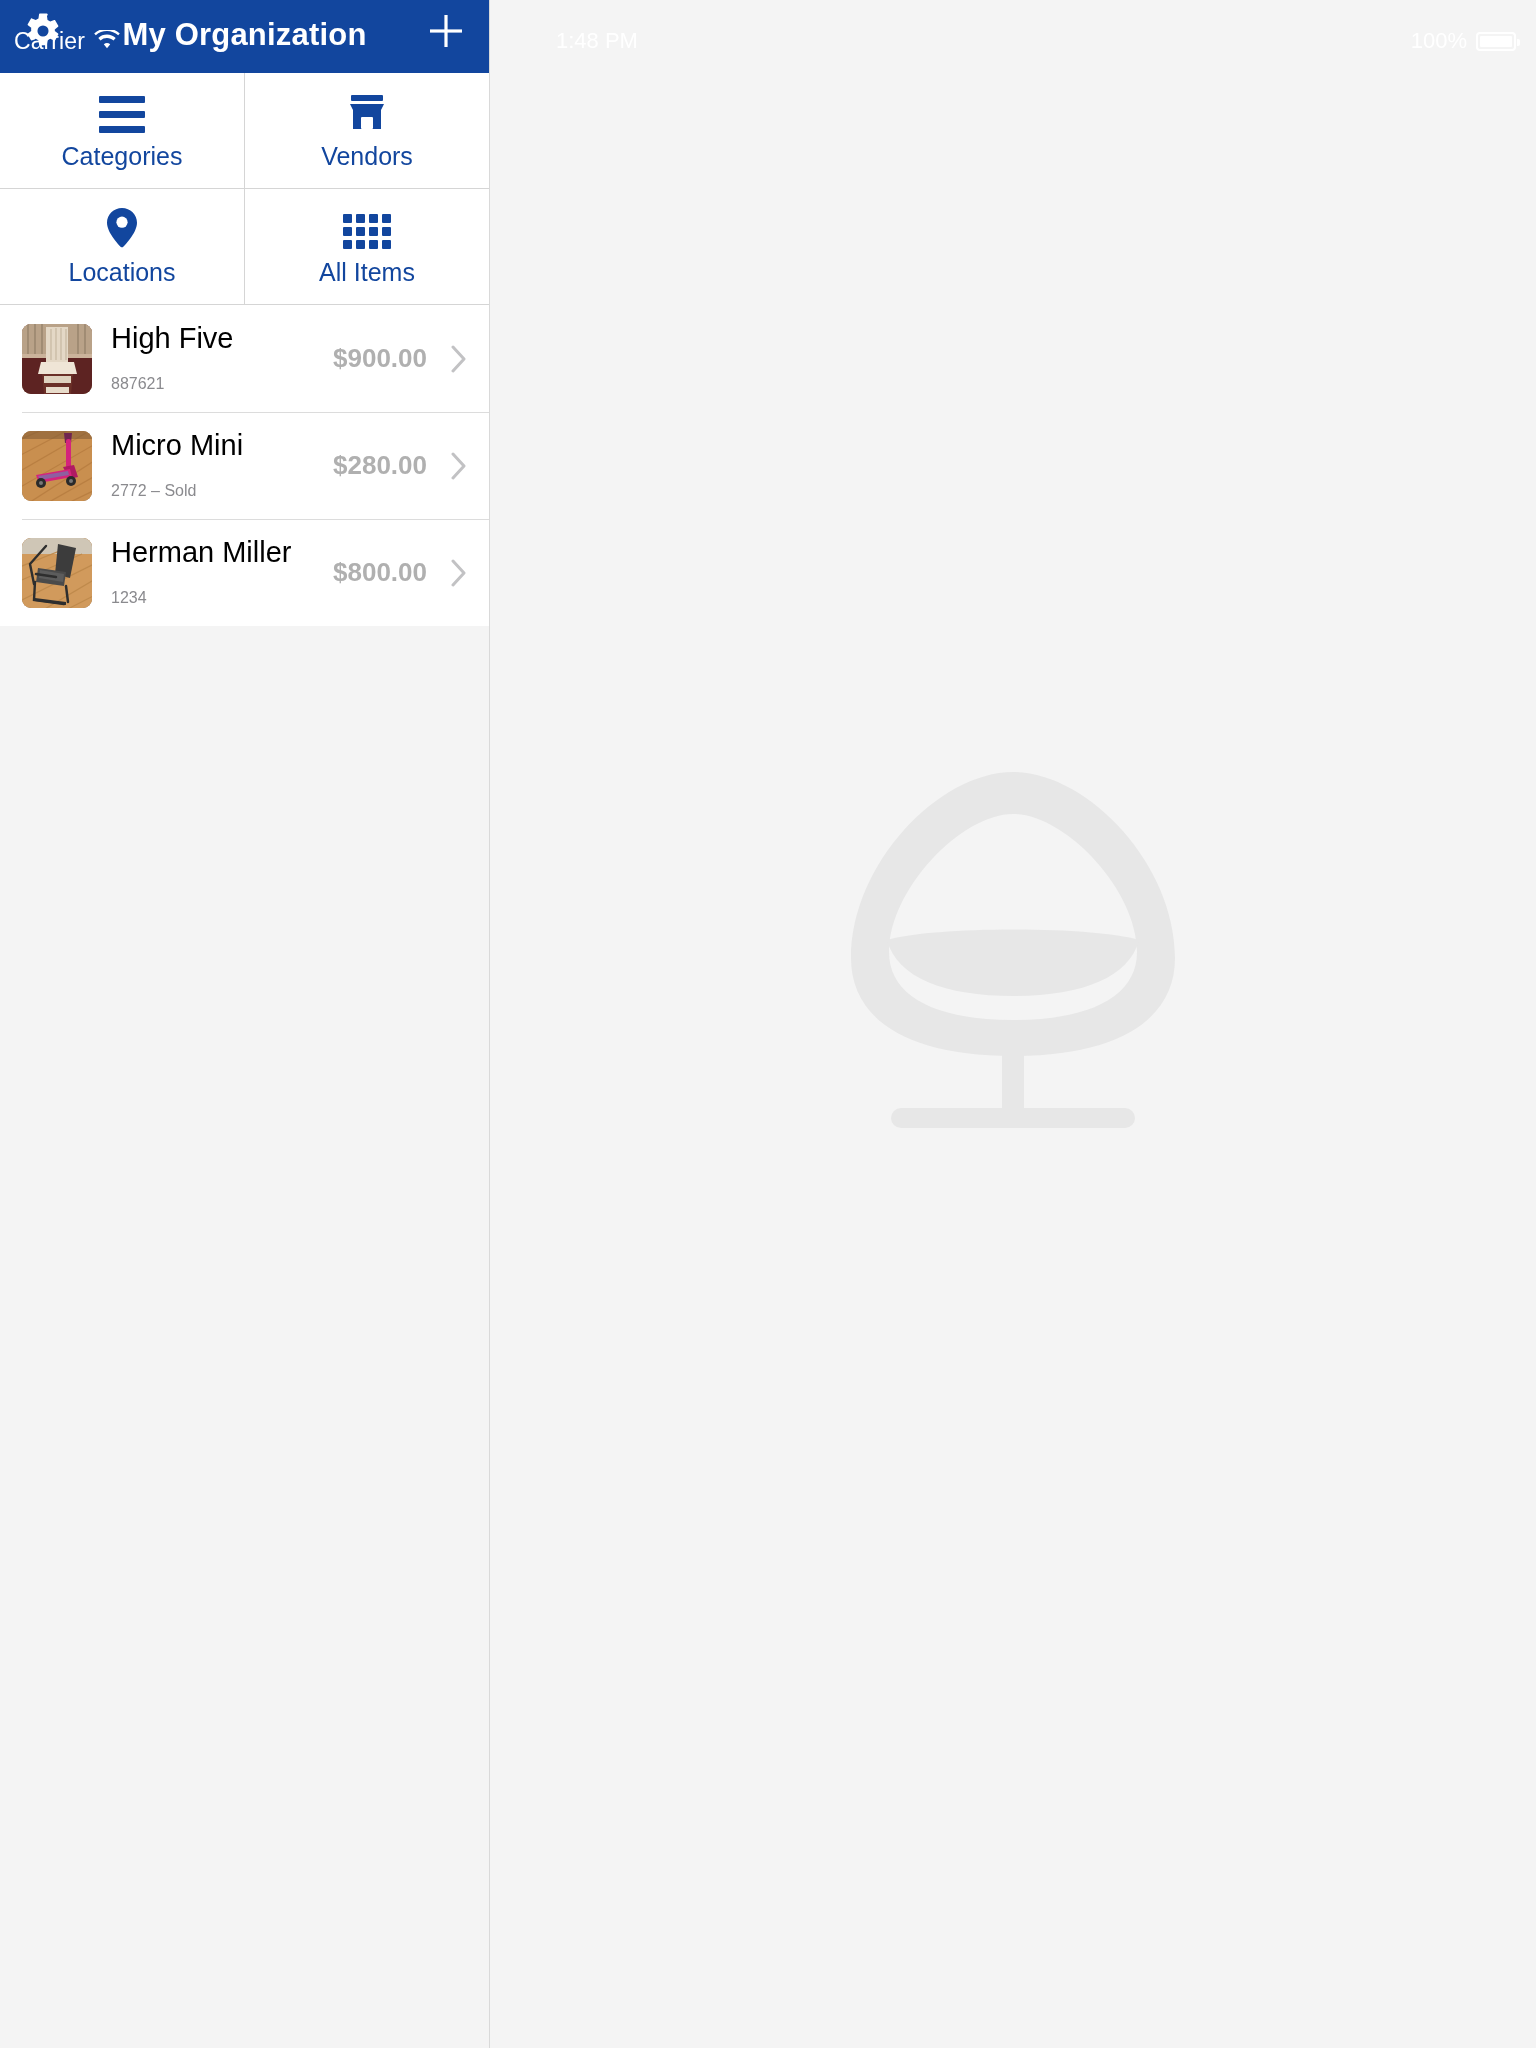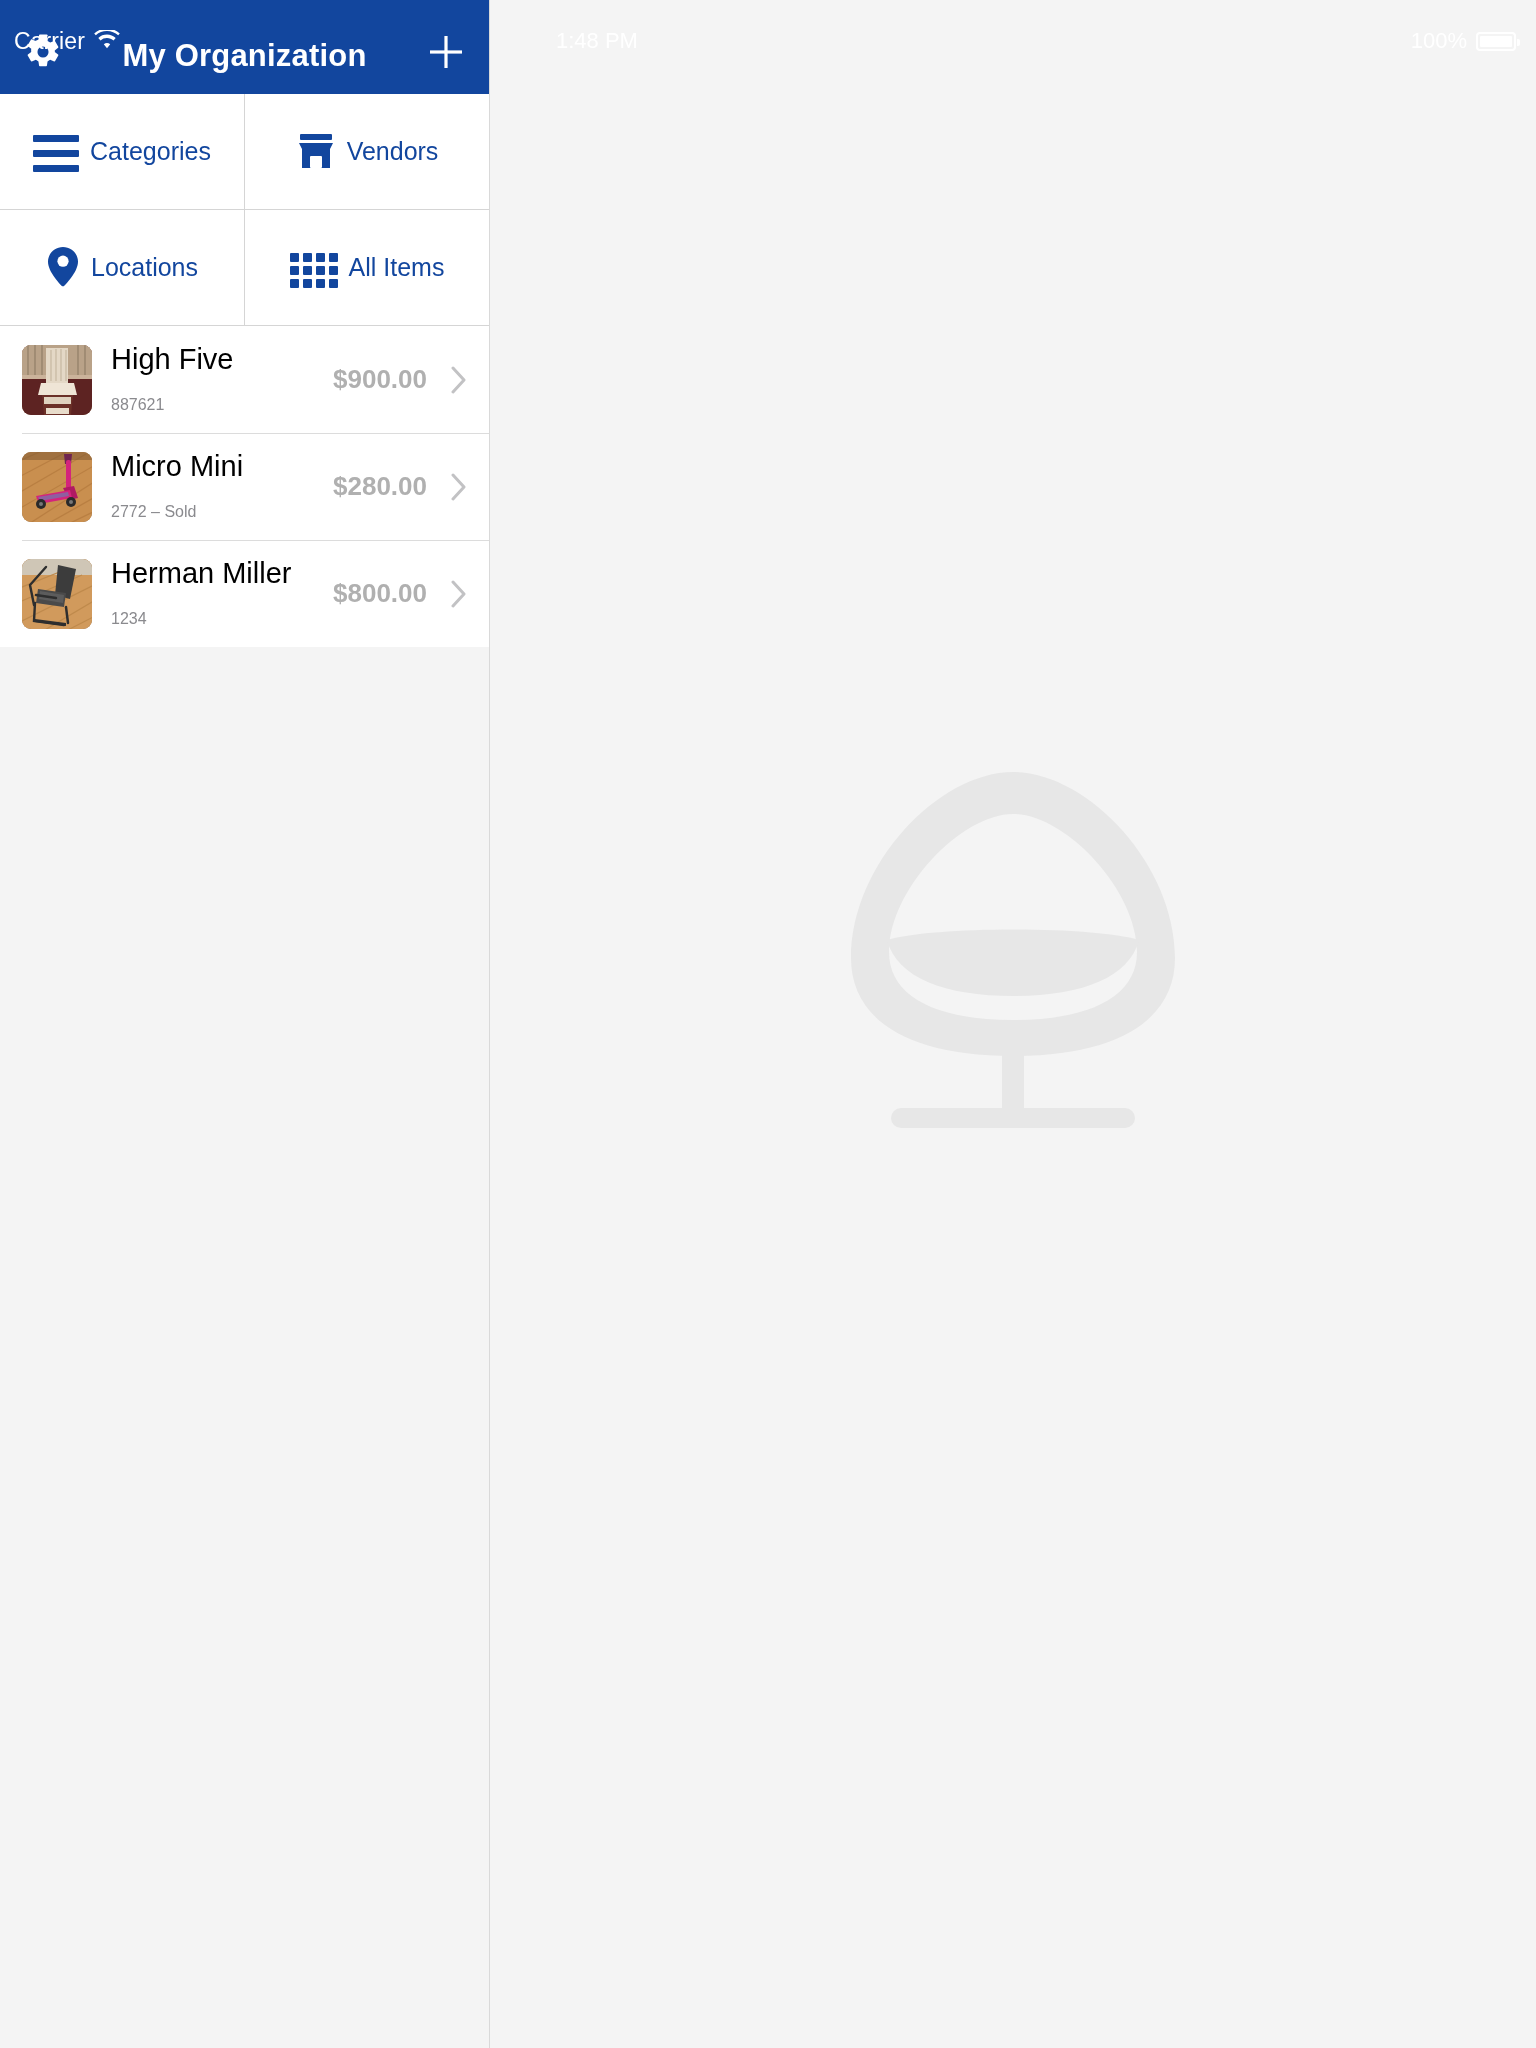--- a/index.html
+++ b/index.html
@@ -89,21 +89,21 @@
   .master {
     width: 490px;
     height: 2048px;
     background: #f4f4f4;
     border-right: 1px solid #d9d9d9;
     position: relative;
     flex: 0 0 490px;
   }
 
   .navbar {
-    height: 94px;
+    height: 73px;
     background: #12469e;
     display: flex;
     align-items: flex-end;
     padding: 0 22px 14px 12px;
     position: relative;
   }
   .nav-title {
     position: absolute;
     left: 0; right: 0;
     bottom: 20px;
@@ -130,21 +130,21 @@
     display: grid;
     grid-template-columns: 1fr 1fr;
     background: #d5d5d5;
     gap: 1px;
     border-bottom: 1px solid #d5d5d5;
   }
   .grid-cell {
     background: #ffffff;
     height: 115px;
     display: flex;
-    flex-direction: row;
+    flex-direction: column;
     align-items: center;
     justify-content: center;
     gap: 11px;
     cursor: pointer;
   }
   .grid-icon {
     height: 40px;
     display: flex;
     align-items: flex-end;
     justify-content: center;

